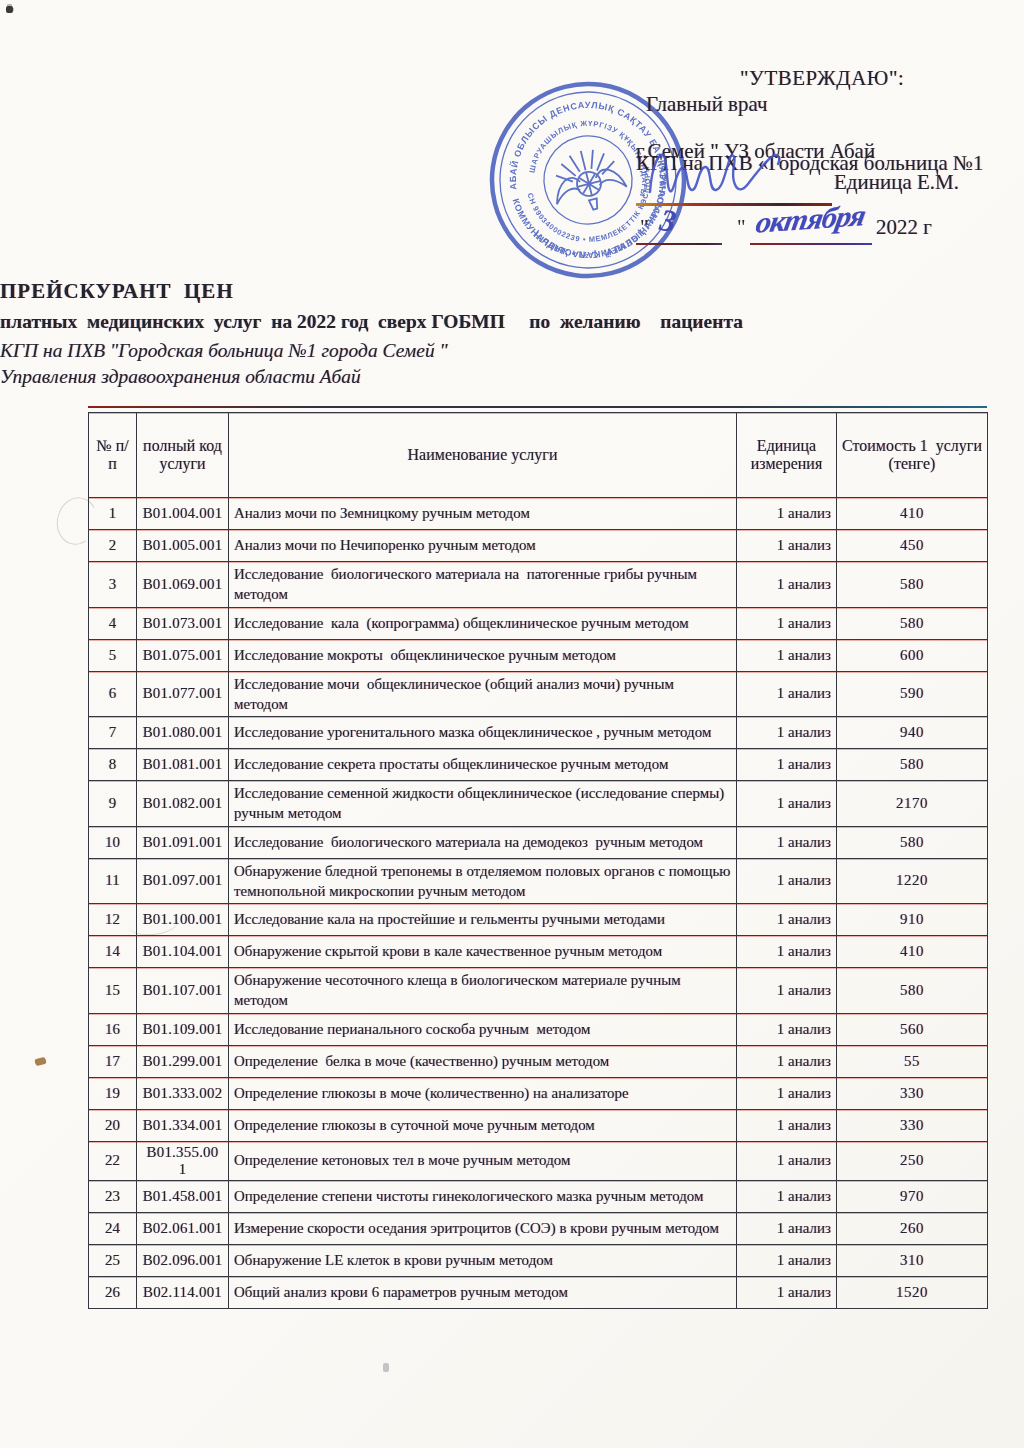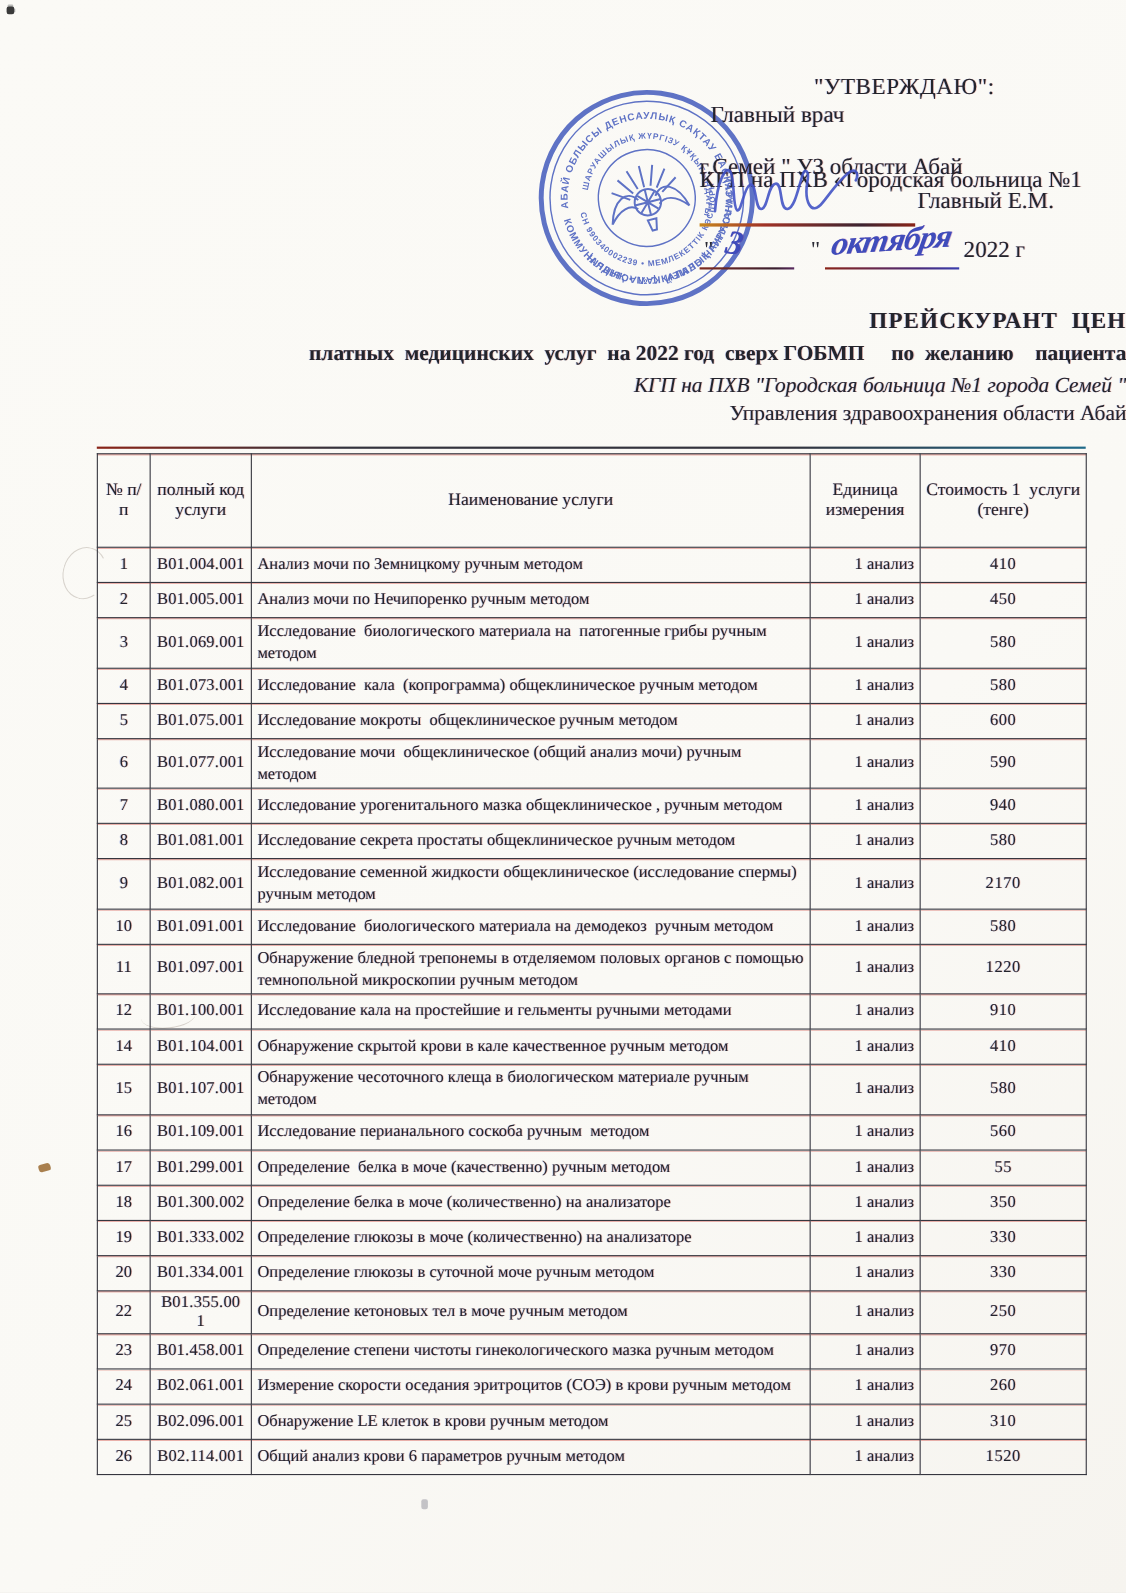--- a/index.html
+++ b/index.html
@@ -40,25 +40,25 @@
   .year{left:876px;top:215px;font-size:21px;}
 
   
   .seal{left:488px;top:80px;width:200px;height:200px;transform:rotate(-14deg);
     opacity:.82;mix-blend-mode:multiply;}
   .seal svg{width:100%;height:100%;}
   .seal text{font-family:"Liberation Sans", sans-serif;font-weight:bold;
     fill:#3d56c2;letter-spacing:.8px;}
 
   
-  .tline{left:0;width:1024px;text-align:right;white-space:pre-wrap;}
+  .tline{left:0;width:1024px;text-align:left;white-space:pre-wrap;}
   .t1{top:279px;font-size:21px;font-weight:bold;letter-spacing:1px;}
   .t2{top:311px;font-size:19.5px;font-weight:bold;}
   .t3{top:340px;font-size:19.5px;font-style:italic;}
-  .t4{top:366px;font-size:19.5px;}
+  .t4{top:366px;font-size:19.5px;font-style:italic;}
 
   
   .table-cap{left:88px;top:406px;width:899px;height:2px;
     background:linear-gradient(to right,#8a2418,#33333d 25%,#33333d 70%,#1f6a8a);}
   table.price{
     left:88px;top:412px;width:899px;
     border-collapse:collapse;table-layout:fixed;
     font-size:15px;
   }
   table.price th, table.price td{
@@ -140,21 +140,21 @@
 
   <div class="abs ser chroma utv">"УТВЕРЖДАЮ":</div>
   <div class="abs ser chroma chief">Главный врач</div>
   <div class="abs ser chroma org1">КГП на ПХВ  «Городская больница №1</div>
   <div class="abs ser chroma org2">г.Семей " УЗ области Абай</div>
 
   <svg class="abs sign-svg" viewBox="0 0 205 64">
     <path d="M8,48 C10,20 18,6 22,12 C26,19 24,44 28,47 C32,50 34,26 40,24 C46,22 44,46 50,46 C56,46 56,24 63,23 C70,22 66,47 74,46 C80,45 83,30 87,17 C89,8 94,10 92,21 C89,38 95,54 106,40 C114,30 122,18 131,12 C136,9 139,14 136,20" fill="none" stroke="#4253c5" stroke-width="2.4" stroke-linecap="round" opacity=".9"></path>
   </svg>
   <div class="abs sign-line"></div>
-  <div class="abs ser chroma signer">Главный   Е.М.</div>
+  <div class="abs ser chroma signer">Единица   Е.М.</div>
 
   <div class="abs ser dq q1">"</div>
   <div class="abs ser hand day">3</div>
   <div class="abs day-line"></div>
   <div class="abs ser dq q2">"</div>
   <div class="abs ser hand month">октября</div>
   <div class="abs month-line"></div>
   <div class="abs ser chroma year">2022 г</div>
 
   <div class="abs tline t1 chroma">ПРЕЙСКУРАНТ  ЦЕН</div>
@@ -303,27 +303,20 @@
     </tr>
 
     <tr>
       <td class="c-num">17</td>
       <td class="c-code">В01.299.001</td>
       <td class="c-name">Определение  белка в моче (качественно) ручным методом</td>
       <td class="c-unit">1 анализ</td>
       <td class="c-price">55</td>
     </tr>
 
-    <tr>
-      <td class="c-num">18</td>
-      <td class="c-code">В01.300.002</td>
-      <td class="c-name">Определение белка в моче (количественно) на анализаторе</td>
-      <td class="c-unit">1 анализ</td>
-      <td class="c-price">350</td>
-    </tr>
 
     <tr>
       <td class="c-num">19</td>
       <td class="c-code">В01.333.002</td>
       <td class="c-name">Определение глюкозы в моче (количественно) на анализаторе</td>
       <td class="c-unit">1 анализ</td>
       <td class="c-price">330</td>
     </tr>
 
     <tr>

